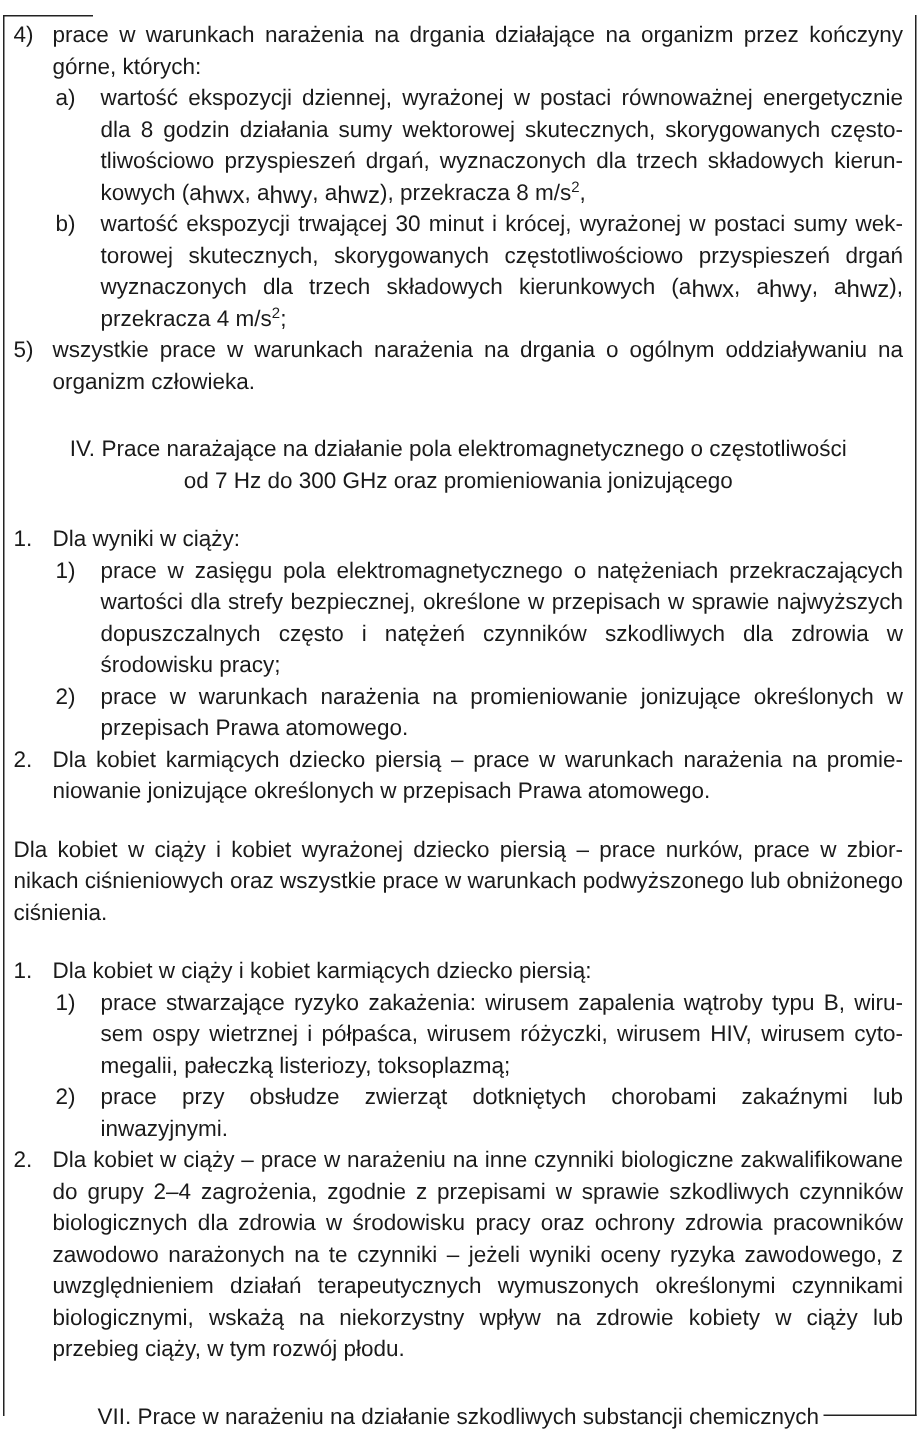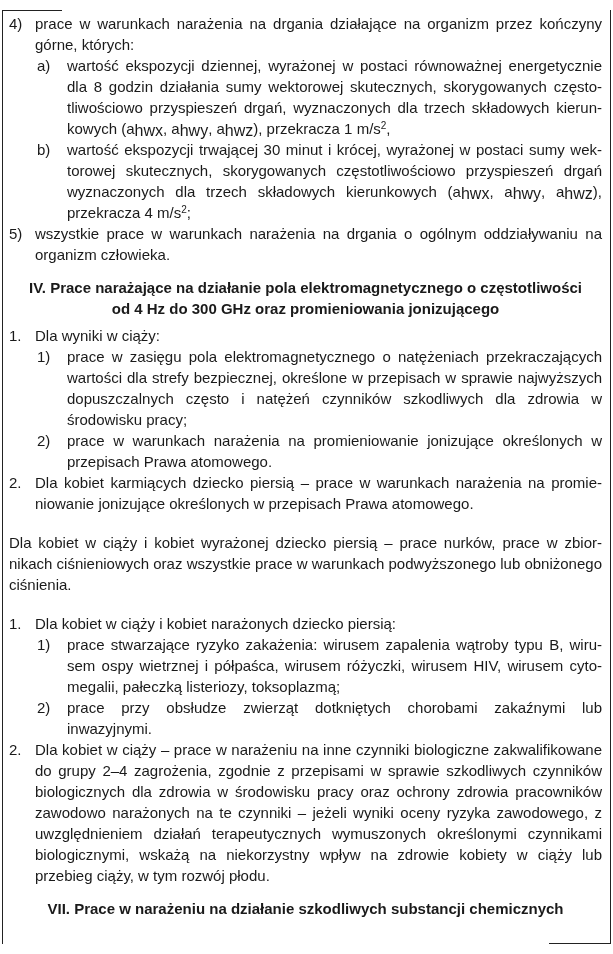--- a/index.html
+++ b/index.html
@@ -12,21 +12,21 @@
 
   .content { position:absolute; left:9px; right:11px; top:13px; font-size:15px; line-height:21px; }
   p, .item { margin:0; text-align:justify; }
   .item { position:relative; }
   .lvl1 { padding-left:26px; }
   .lvl2 { padding-left:58px; }
   .lvl1 > .num { position:absolute; left:0; top:0; }
   .lvl2 > .num { position:absolute; left:28px; top:0; }
   .lvl2b { padding-left:58px; }
   .lvl2b > .num { position:absolute; left:28px; top:0; }
-  .heading { font-weight:bold; text-align:center; margin:0; }
+  .heading { font-weight:normal; text-align:center; margin:12px; }
   .gap { height:12px; }
   .gap-s { height:6px; }
   sub { font-size:16px; vertical-align:-2px; line-height:0; }
   sup { font-size:10px; vertical-align:5px; line-height:0; }
 </style>
 </head>
 <body>
 
 <div>
   <div class="frame-left"></div>
@@ -36,36 +36,36 @@
 </div>
 
 <div class="content">
 
   <div class="item lvl1">
     <span class="num">4)</span>
     <span>prace w warunkach narażenia na drgania działające na organizm przez kończyny górne, których:</span>
   </div>
   <div class="item lvl2">
     <span class="num">a)</span>
-    <span><span>wartość ekspozycji dziennej, wyrażonej w postaci równoważnej energetycznie dla 8 godzin działania sumy wektorowej skutecznych, skorygowanych często­tliwościowo przyspieszeń drgań, wyznaczonych dla trzech składowych kierun­kowych (a</span><sub>hwx</sub><span>, a</span><sub>hwy</sub><span>, a</span><sub>hwz</sub><span>), przekracza 1 m/s</span><sup>2</sup><span>,</span></span>
+    <span><span>wartość ekspozycji dziennej, wyrażonej w postaci równoważnej energetycznie dla 8 godzin działania sumy wektorowej skutecznych, skorygowanych często­tliwościowo przyspieszeń drgań, wyznaczonych dla trzech składowych kierun­kowych (a</span><sub>hwx</sub><span>, a</span><sub>hwy</sub><span>, a</span><sub>hwz</sub><span>), przekracza 8 m/s</span><sup>2</sup><span>,</span></span>
   </div>
   <div class="item lvl2">
     <span class="num">b)</span>
     <span><span>wartość ekspozycji trwającej 30 minut i krócej, wyrażonej w postaci sumy wek­torowej skutecznych, skorygowanych częstotliwościowo przyspieszeń drgań wyznaczonych dla trzech składowych kierunkowych (a</span><sub>hwx</sub><span>, a</span><sub>hwy</sub><span>, a</span><sub>hwz</sub><span>), przekra­cza 4 m/s</span><sup>2</sup><span>;</span></span>
   </div>
   <div class="item lvl1">
     <span class="num">5)</span>
     <span>wszystkie prace w warunkach narażenia na drgania o ogólnym oddziaływaniu na organizm człowieka.</span>
   </div>
 
   <div class="gap"></div>
 
   <p class="heading">
     <span>IV. Prace narażające na działanie pola elektromagnetycznego o częstotliwości</span><br>
-    <span>od 4 Hz do 300 GHz oraz promieniowania jonizującego</span>
+    <span>od 7 Hz do 300 GHz oraz promieniowania jonizującego</span>
   </p>
   <div class="gap-s"></div>
   <div class="item lvl1">
     <span class="num">1.</span>
     <span>Dla wyniki w ciąży:</span>
   </div>
   <div class="item lvl2b">
     <span class="num">1)</span>
     <span>prace w zasięgu pola elektromagnetycznego o natężeniach przekraczających wartości dla strefy bezpiecznej, określone w przepisach w sprawie najwyż­szych dopuszczalnych często i natężeń czynników szkodliwych dla zdrowia w środowisku pracy;</span>
   </div>
@@ -81,21 +81,21 @@
   <div class="gap"></div>
 
   <div class="gap-s"></div>
   <p>Dla kobiet w ciąży i kobiet wyrażonej dziecko piersią – prace nurków, prace w zbior­nikach ciśnieniowych oraz wszystkie prace w warunkach podwyższonego lub obniżo­nego ciśnienia.</p>
 
   <div class="gap"></div>
 
   <div class="gap-s"></div>
   <div class="item lvl1">
     <span class="num">1.</span>
-    <span>Dla kobiet w ciąży i kobiet narażonych dziecko piersią:</span>
+    <span>Dla kobiet w ciąży i kobiet karmiących dziecko piersią:</span>
   </div>
   <div class="item lvl2b">
     <span class="num">1)</span>
     <span>prace stwarzające ryzyko zakażenia: wirusem zapalenia wątroby typu B, wiru­sem ospy wietrznej i półpaśca, wirusem różyczki, wirusem HIV, wirusem cyto­megalii, pałeczką listeriozy, toksoplazmą;</span>
   </div>
   <div class="item lvl2b">
     <span class="num">2)</span>
     <span>prace przy obsłudze zwierząt dotkniętych chorobami zakaźnymi lub inwazyjnymi.</span>
   </div>
   <div class="item lvl1">

